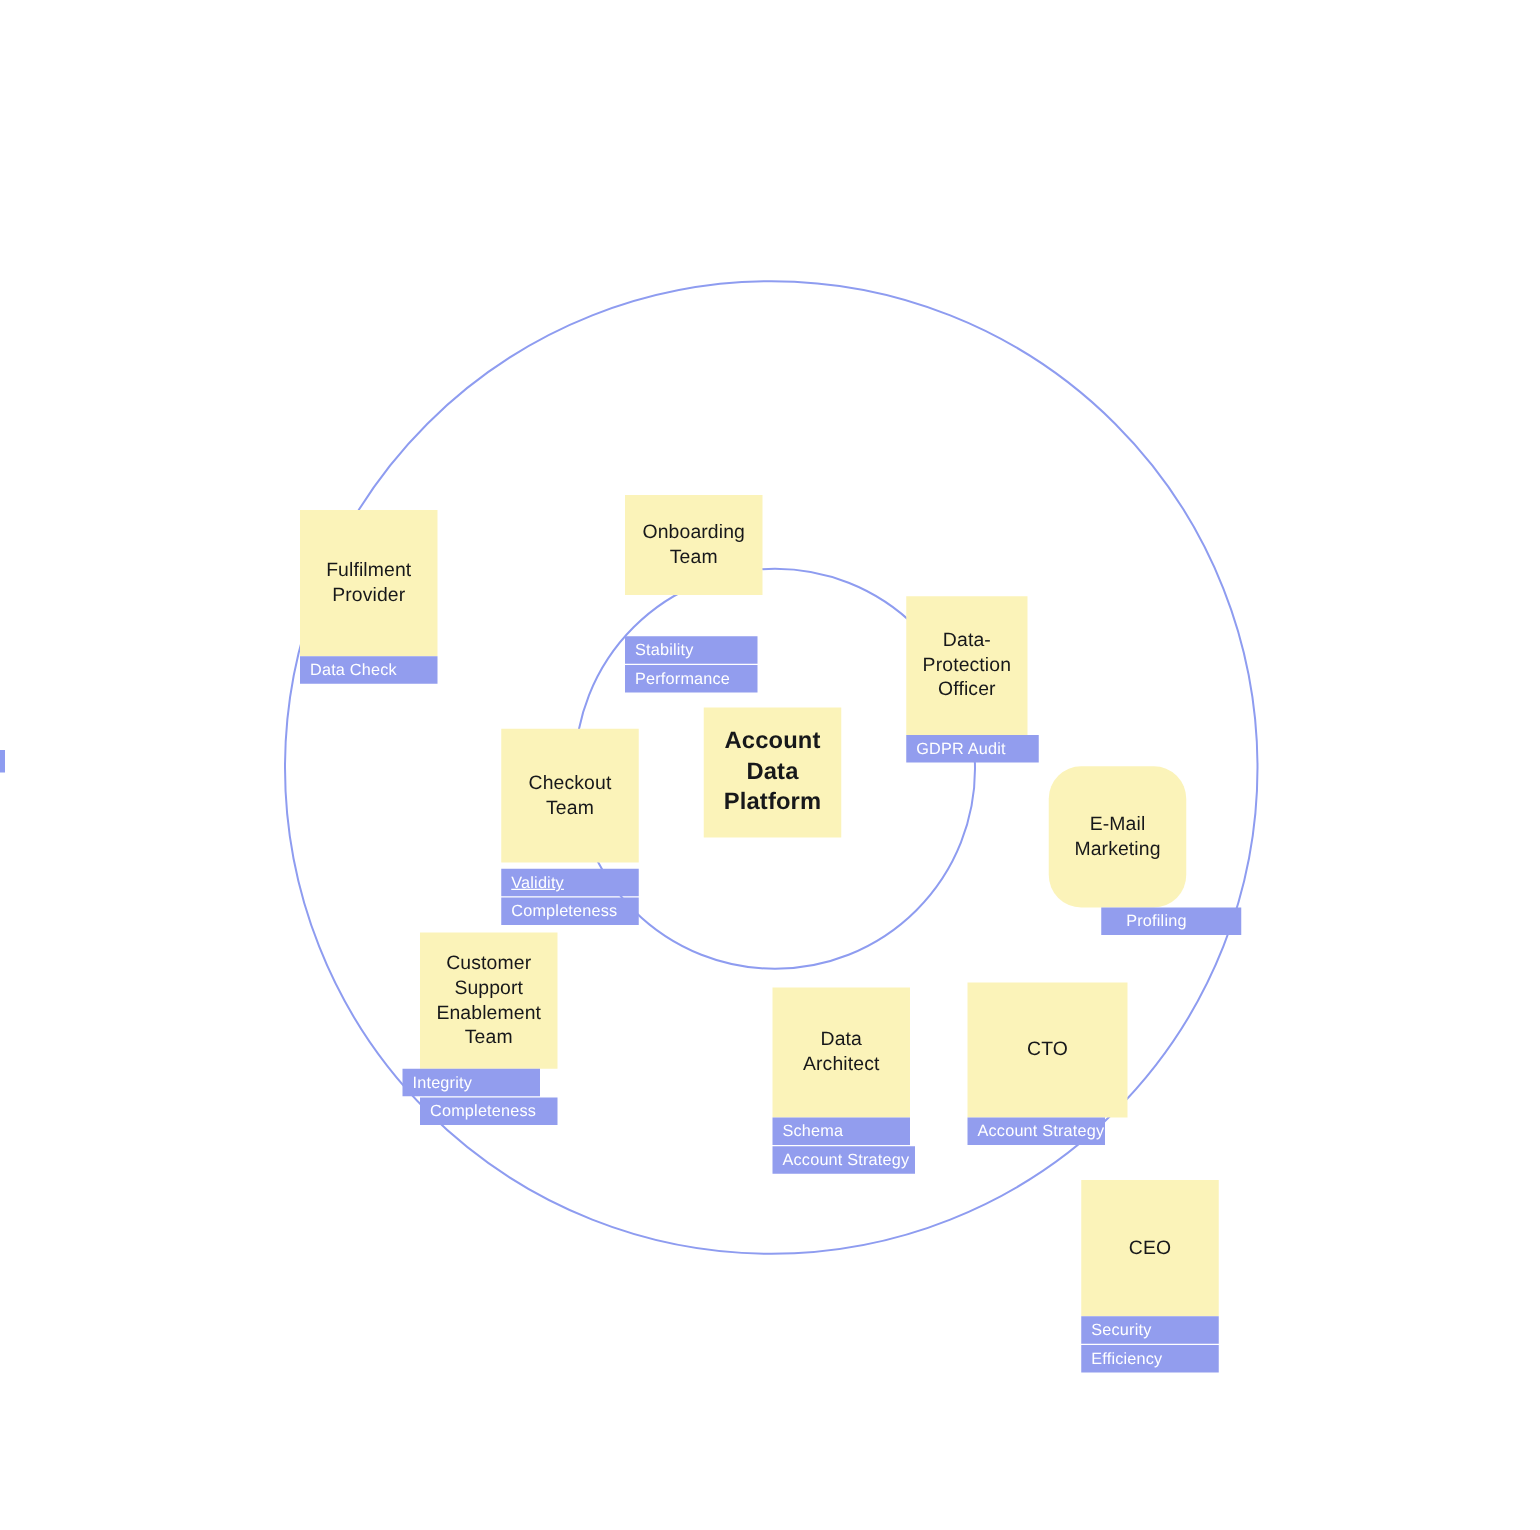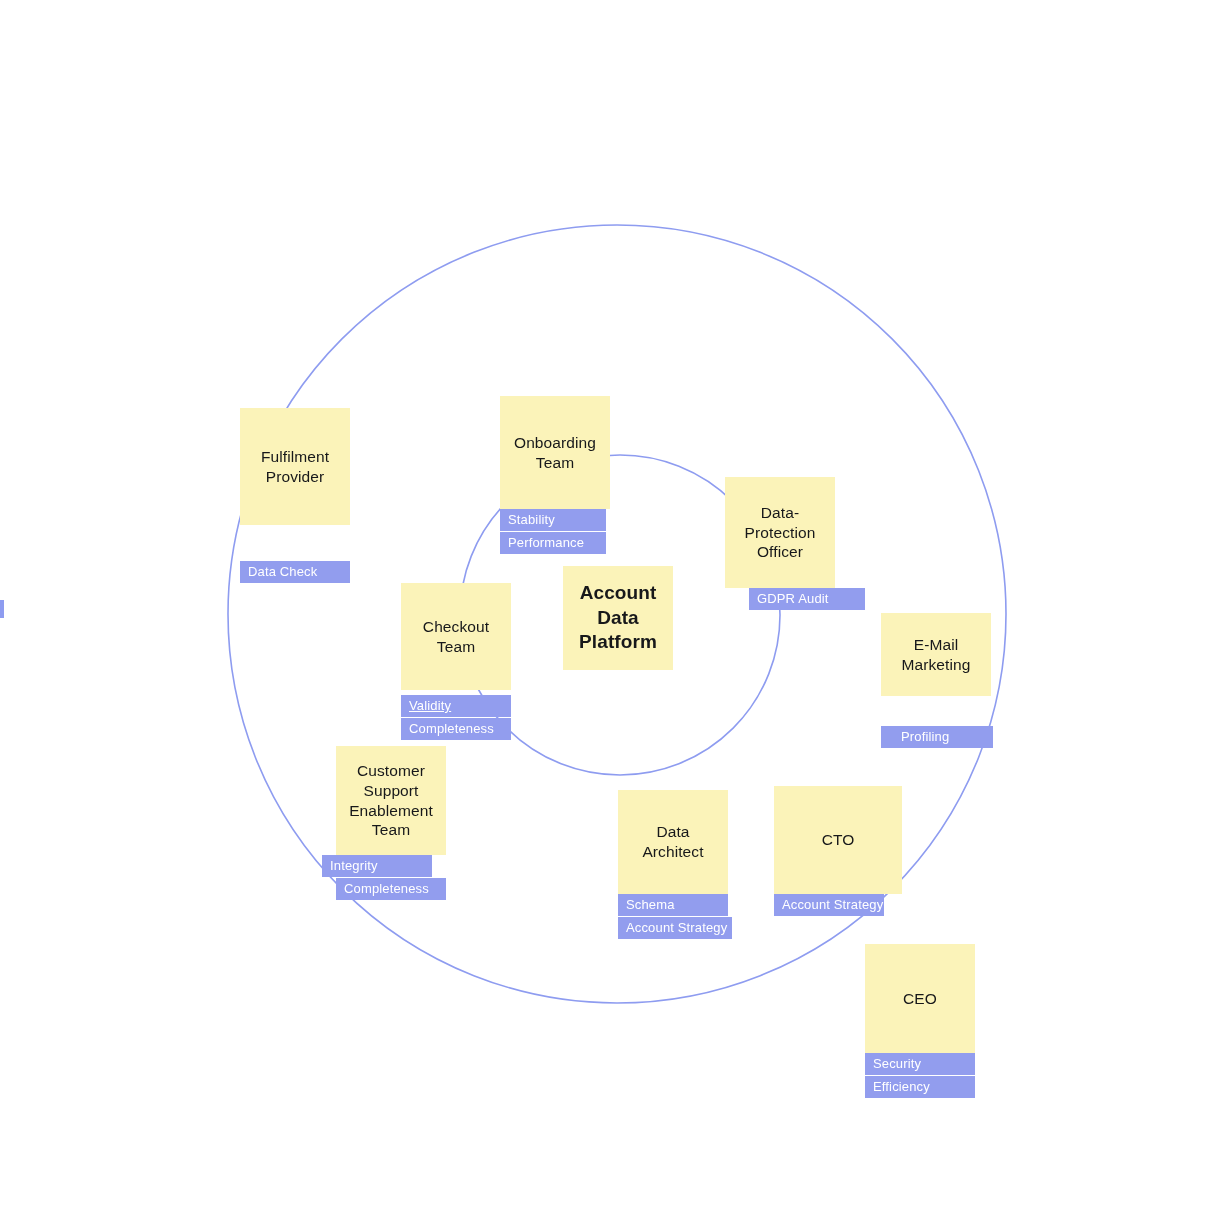--- a/index.html
+++ b/index.html
@@ -94,40 +94,40 @@
     <span class="card-title">Account
 Data
 Platform</span>
   </div>
 
   <div id="stakeholder-layer">
       <div class="card" style="left: 240px; top: 408px; width: 110px; height: 117px;">
         <span class="card-title">Fulfilment
 Provider</span>
       </div>
-      <div class="tag" style="left: 240px; top: 525px; width: 110px; margin-top: 36px;">Data Check</div>
-      <div class="card" style="left: 500px; top: 396px; width: 110px; height: 113px;">
+      <div class="tag" style="left: 240px; top: 525px; width: 110px;">Data Check</div>
+      <div class="card" style="left: 500px; top: 396px; width: 110px; height: 80px;">
         <span class="card-title">Onboarding
 Team</span>
       </div>
       <div class="tag" style="left: 500px; top: 509px; width: 106px;">Stability</div>
       <div class="tag" style="left: 500px; top: 532px; width: 106px;">Performance</div>
-      <div class="card" style="left: 725px; top: 477px; width: 110px; height: 111px;">
+      <div class="card" style="left: 725px; top: 477px; width: 97px; height: 111px;">
         <span class="card-title">Data-
 Protection
 Officer</span>
       </div>
-      <div class="tag" style="left: 725px; top: 588px; width: 116px; margin-left: 24px;">GDPR Audit</div>
+      <div class="tag" style="left: 725px; top: 588px; width: 106px;">GDPR Audit</div>
       <div class="card" style="left: 401px; top: 583px; width: 110px; height: 107px;">
         <span class="card-title">Checkout
 Team</span>
       </div>
       <div class="tag" style="left: 401px; top: 695px; width: 110px; text-decoration: underline;">Validity</div>
       <div class="tag" style="left: 401px; top: 718px; width: 110px;">Completeness</div>
-      <div class="card" style="left: 881px; top: 613px; width: 110px; height: 83px;">
+      <div class="card" style="left: 839px; top: 613px; width: 110px; height: 113px; border-radius: 26px;">
         <span class="card-title">E-Mail
 Marketing</span>
       </div>
       <div class="tag" style="left: 881px; top: 726px; width: 112px; padding-left: 20px;">Profiling</div>
       <div class="card" style="left: 336px; top: 746px; width: 110px; height: 109px;">
         <span class="card-title">Customer
 Support
 Enablement
 Team</span>
       </div>

